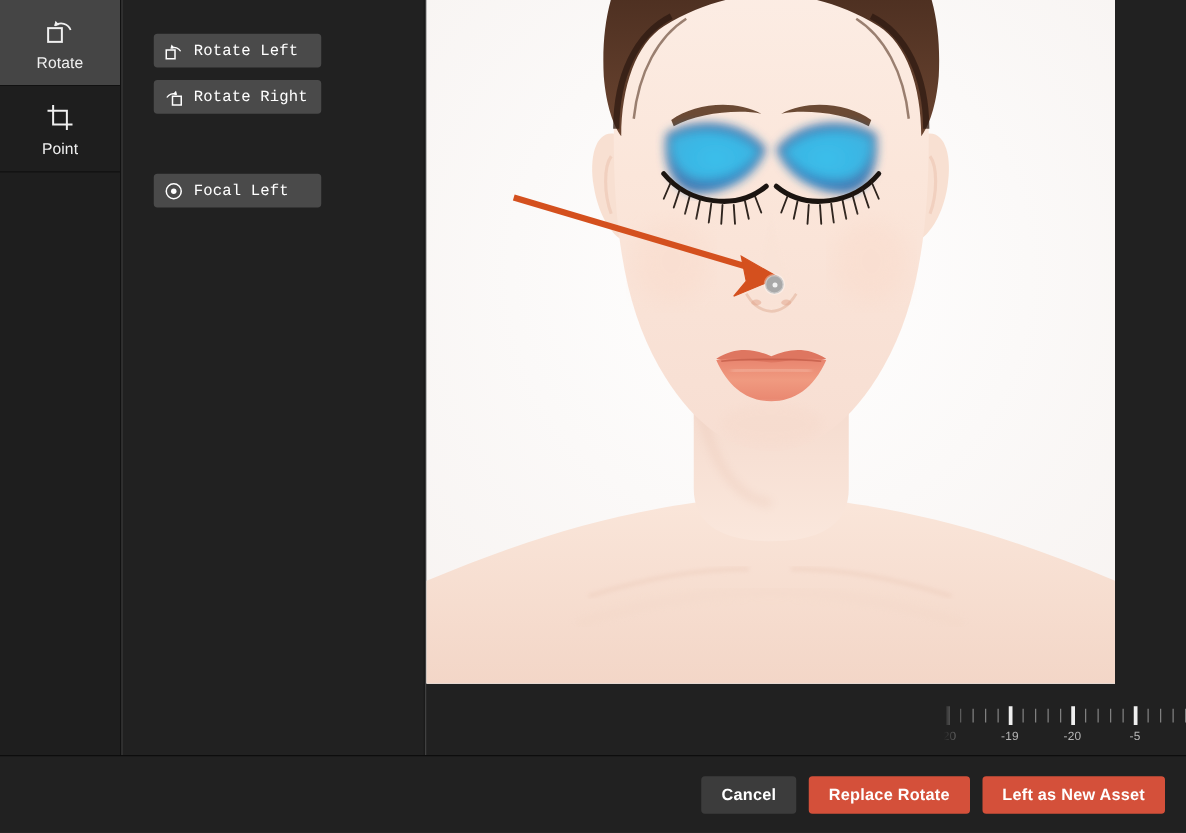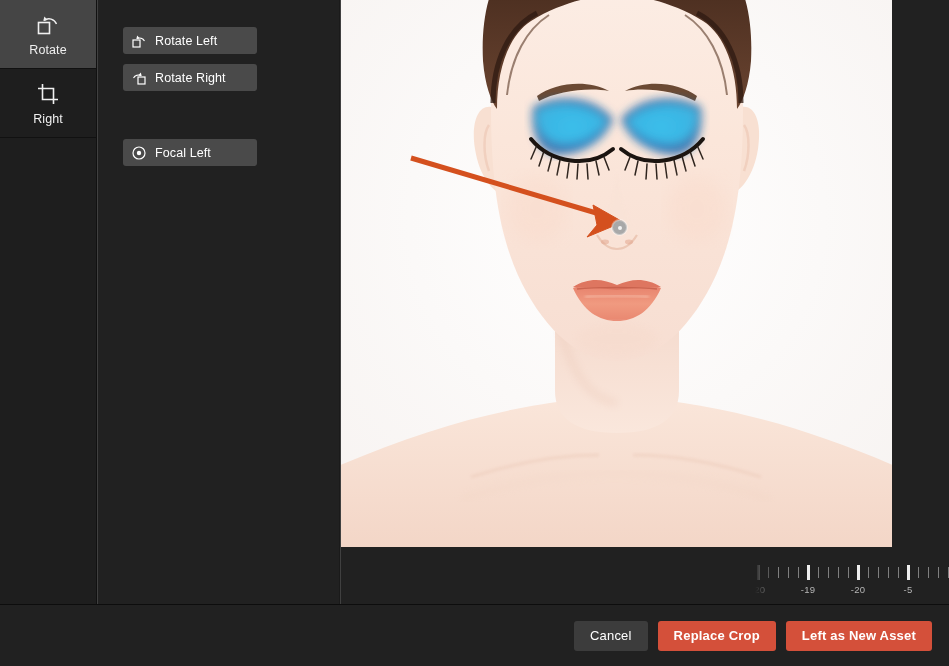--- a/index.html
+++ b/index.html
@@ -74,21 +74,21 @@
     display: flex;
     align-items: center;
     width: 134px;
     height: 27px;
     margin-left: 25px;
     margin-bottom: 10px;
     background: #4a4a4a;
     border: none;
     border-radius: 3px;
     color: #fff;
-    font-family: Liberation Sans, sans-serif;
+    font-family: Liberation Mono, monospace;
     font-size: 12.5px;
     text-align: left;
     cursor: pointer;
     padding: 0 8px;
   }
   .tool-btn .tb-ico {
     width: 16px; height: 16px;
     flex: 0 0 16px;
     margin-right: 8px;
     display: block;
@@ -201,21 +201,21 @@
     border-radius: 3px;
     color: #fff;
     font-family: "Liberation Sans", sans-serif;
     font-size: 13px;
     font-weight: bold;
     letter-spacing: .2px;
     padding: 0 16px;
     cursor: pointer;
     white-space: nowrap;
   }
-  .fbtn.secondary { background: #3c3c3c; font-weight: normal; }
+  .fbtn.secondary { background: #3c3c3c; font-weight: bold; }
   .fbtn.primary { background: #d4503a; }
 
   .divider-vert {
     position: absolute;
     left: 97px; top: 604px;
     width: 1px; height: 12px;
     background: #0d0d0d;
   }
 </style>
 </head>
@@ -236,21 +236,21 @@
       <span class="mode-label">Rotate</span>
     </div>
 
     <div class="mode-item">
       <span class="mode-ico">
         <svg viewBox="0 0 26 26" width="26" height="26">
           <path d="M7.5 3 L7.5 18.5 L23 18.5" fill="none" stroke="#f0f0f0" stroke-width="1.6"></path>
           <path d="M3 7.5 L18.5 7.5 L18.5 23" fill="none" stroke="#f0f0f0" stroke-width="1.6"></path>
         </svg>
       </span>
-      <span class="mode-label">Right</span>
+      <span class="mode-label">Point</span>
     </div>
 
     <div class="rail-filler"></div>
   </div>
 
   <div class="tool-panel">
 
     <button class="tool-btn">
       <span class="tb-ico">
         <svg viewBox="0 0 16 16" width="16" height="16">
@@ -467,17 +467,17 @@
           </div>
       </div>
 
     </div>
   </div>
 
   <div class="divider-vert"></div>
 
   <div class="footer">
     <button class="fbtn secondary">Cancel</button>
-    <button class="fbtn primary">Replace Crop</button>
+    <button class="fbtn primary">Replace Rotate</button>
     <button class="fbtn primary">Left as New Asset</button>
   </div>
 
 </div>
 
 </body></html>

